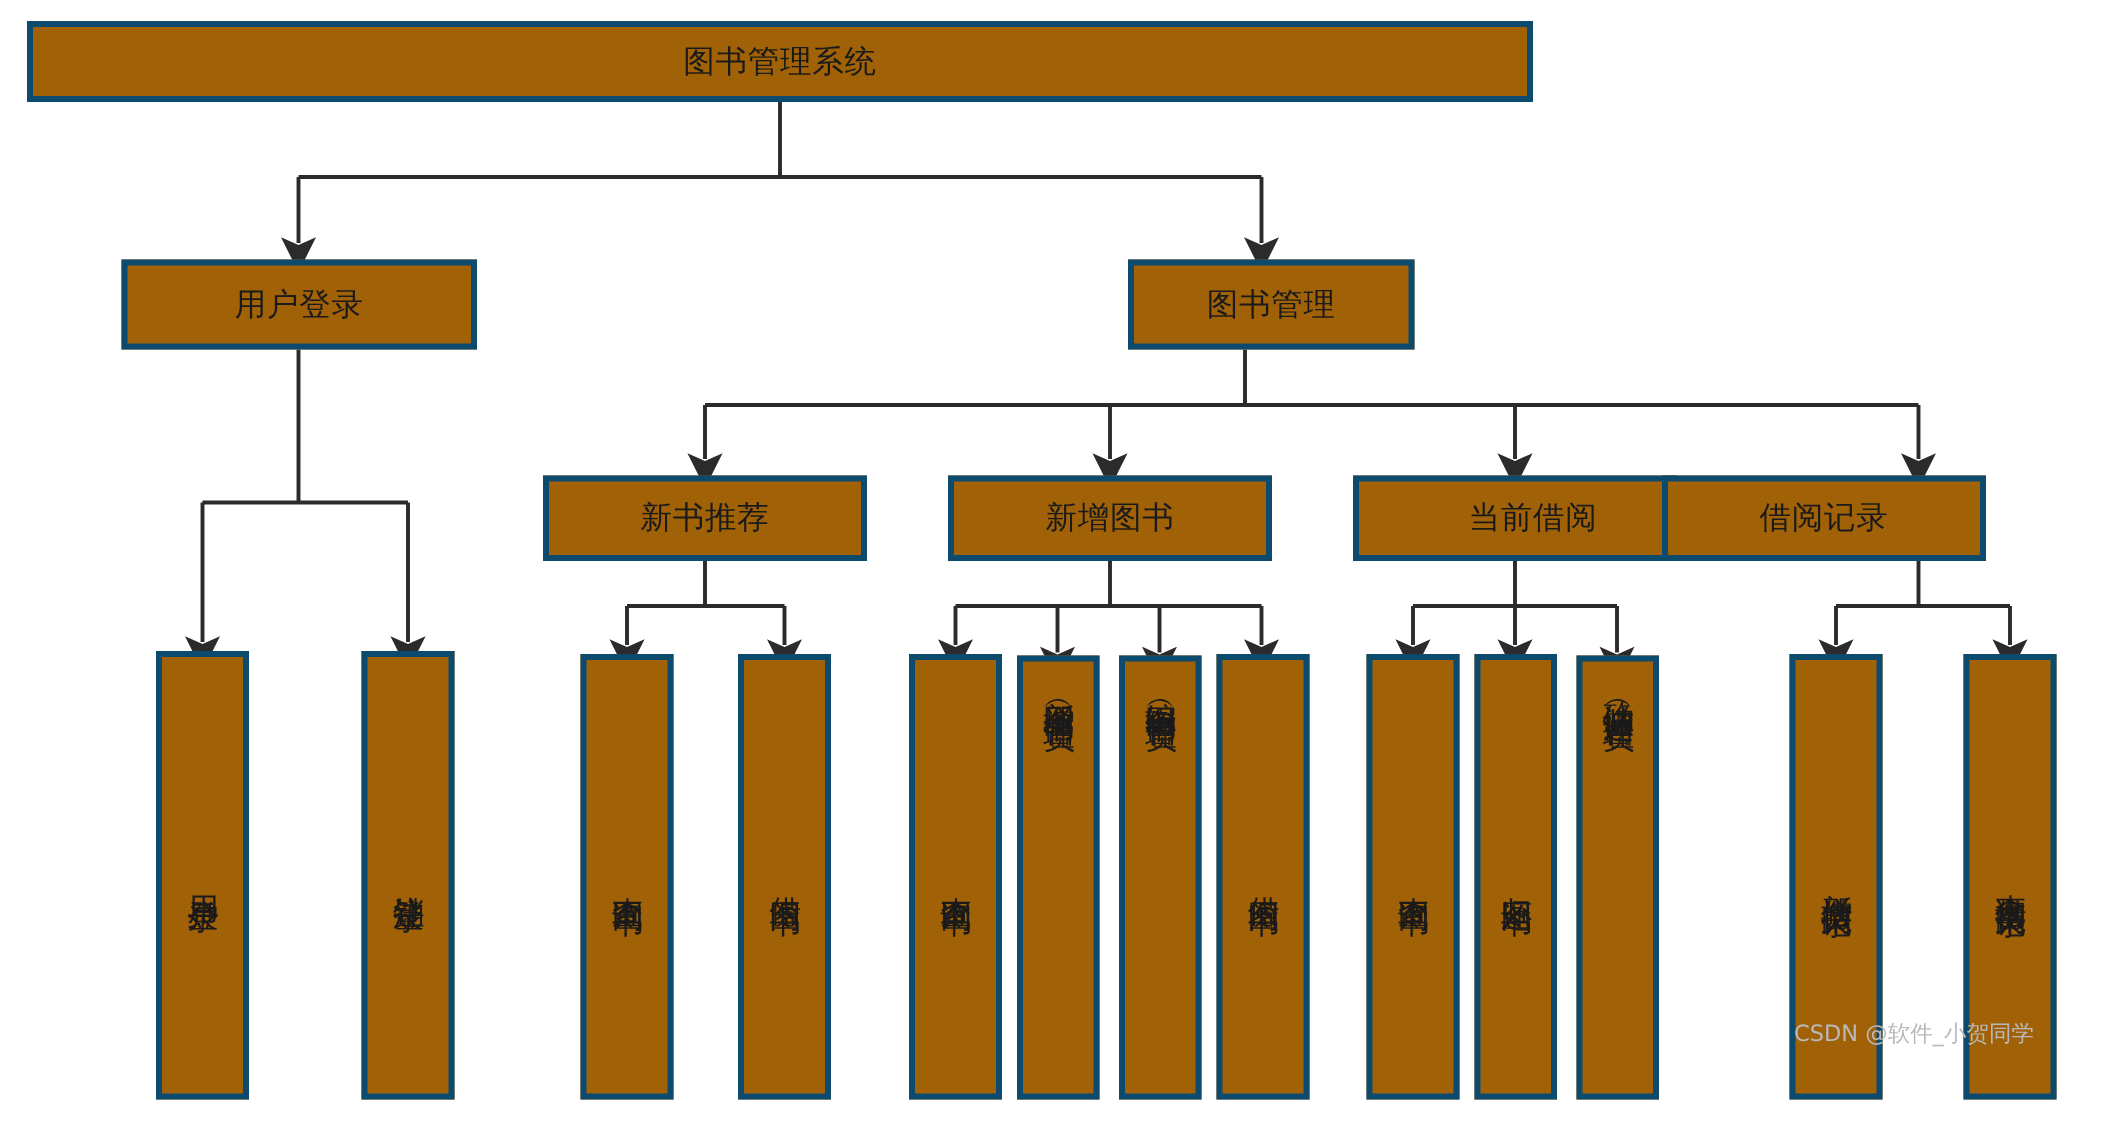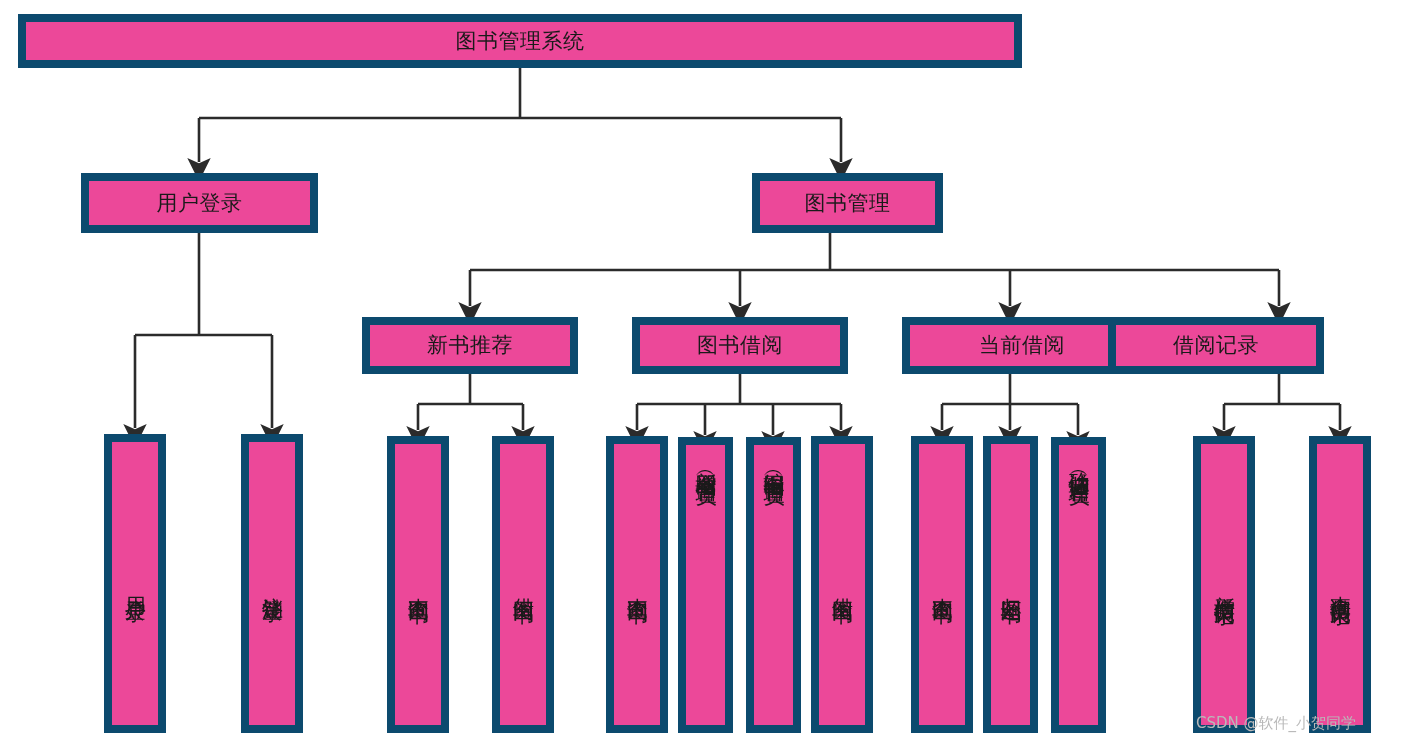--- a/index.html
+++ b/index.html
@@ -21,22 +21,22 @@
     position: absolute;
     left: 0;
     top: 0;
     width: 1405px;
     height: 747px;
     pointer-events: none;
   }
   .node {
     position: absolute;
     box-sizing: border-box;
-    background: #ec4899;
-    border: 8px solid #0c4a6e;
+    background: #a16207;
+    border: 4px solid #0c4a6e;
     display: flex;
     align-items: center;
     justify-content: center;
     color: #1a1a1a;
     z-index: 2;
   }
   .node .label {
     display: block;
     text-align: center;
     line-height: 1.28;
@@ -59,21 +59,21 @@
     letter-spacing: 2px;
     line-height: 1;
   }
   .node.vert.mid {
     align-items: center;
     padding-top: 0;
   }
   #watermark {
     position: absolute;
     left: 1196px;
-    top: 714px;
+    top: 680px;
     font-size: 15px;
     color: #b9b9b9;
     white-space: pre;
     z-index: 5;
     font-family: "DejaVu Sans", "Liberation Sans", sans-serif;
   }
 </style>
 </head>
 <body>
 
@@ -137,21 +137,21 @@
     <span class="label">用户登录</span>
   </div>
   <div class="node horiz" style="left:752px; top:173px; width:191px; height:60px;">
     <span class="label">图书管理</span>
   </div>
 
   <div class="node horiz" style="left:362px; top:317px; width:216px; height:57px;">
     <span class="label">新书推荐</span>
   </div>
   <div class="node horiz" style="left:632px; top:317px; width:216px; height:57px;">
-    <span class="label">图书借阅</span>
+    <span class="label">新增图书</span>
   </div>
   <div class="node horiz" style="left:902px; top:317px; width:216px; height:57px;padding-left:24px;">
     <span class="label">当前借阅</span>
   </div>
   <div class="node horiz" style="left:1108px; top:317px; width:216px; height:57px;">
     <span class="label">借阅记录</span>
   </div>
 
   <div class="node vert mid" style="left:104px; top:434px; width:62px; height:299px;">
     <span class="label">用户登录</span>

